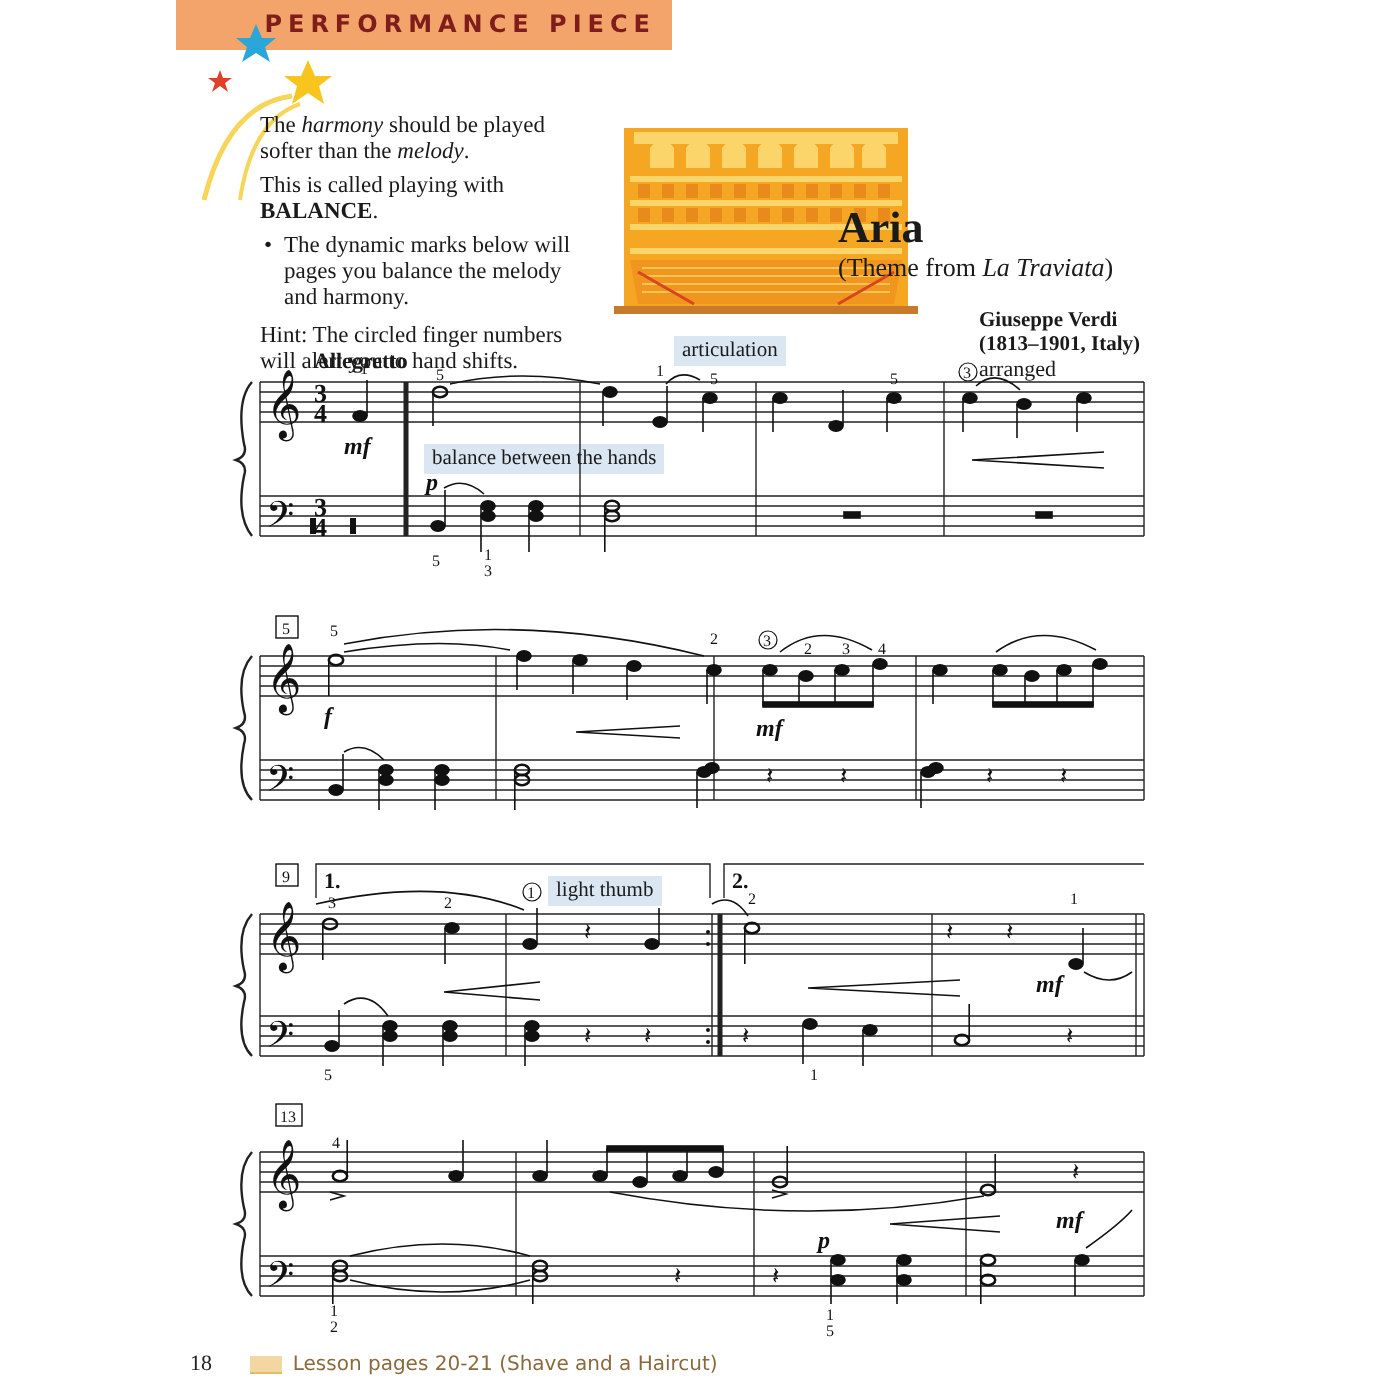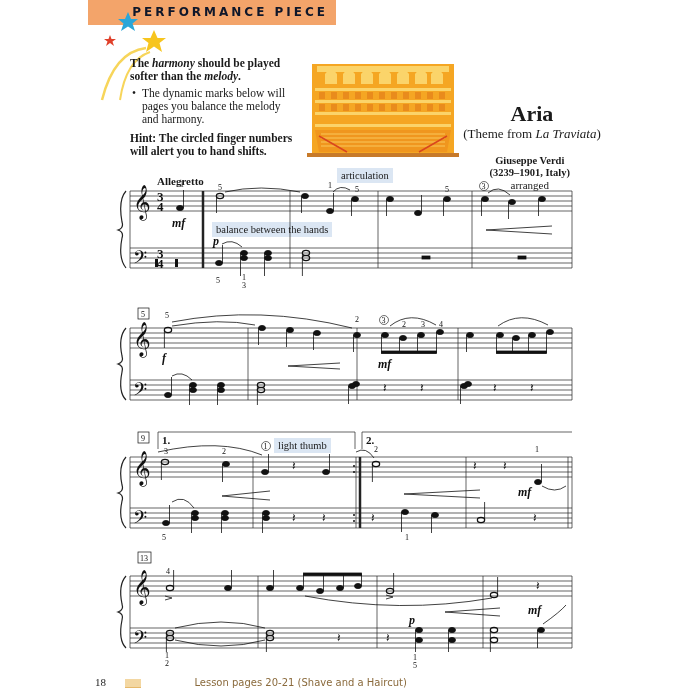--- a/index.html
+++ b/index.html
@@ -1,57 +1,58 @@
 <!DOCTYPE html>
 <html><head>
   <meta charset="utf-8">
   <style>
     html, body { margin: 0; padding: 0; background: #ffffff; }
     body { width: 700px; height: 700px; position: relative; overflow: hidden; font-family: "Liberation Serif", "DejaVu Serif", serif; color: #1a1a1a; }
     .header-band { position: absolute; left: 88px; top: 0; width: 248px; height: 25px; background: #f3a46a; }
-    .header-band span { position: absolute; right: 8px; top: 5px; font-family: "DejaVu Sans", "Liberation Sans", sans-serif; font-weight: bold; font-size: 12px; letter-spacing: 3px; color: #0f172a; }
+    .header-band span { position: absolute; right: 8px; top: 5px; font-family: "DejaVu Sans", "Liberation Sans", sans-serif; font-weight: bold; font-size: 12px; letter-spacing: 3px; color: #7f1d1d; }
     .stars { position: absolute; left: 92px; top: 8px; width: 80px; height: 100px; }
     .intro { position: absolute; left: 130px; top: 57px; width: 165px; font-size: 11.5px; line-height: 13px; }
-    .intro p { margin: 0 0 4px 0; font-weight: bold; }
+    .intro p { margin: 0 0 4px 0; }
     .intro ul { margin: 0 0 6px 0; padding-left: 12px; }
     .intro li { list-style: none; position: relative; }
     .intro li::before { content: "•"; position: absolute; left: -10px; }
     .theater { position: absolute; left: 307px; top: 62px; width: 152px; height: 98px; }
-    .title { position: absolute; left: 452px; top: 102px; width: 160px; text-align: center; }
+    .title { position: absolute; left: 419px; top: 102px; width: 160px; }
     .title .main { font-size: 22px; font-weight: bold; line-height: 24px; }
     .title .sub { font-size: 13px; font-weight: normal; }
-    .composer { position: absolute; right: 130px; top: 155px; text-align: center; font-size: 10.5px; line-height: 12px; }
+    .composer { position: absolute; right: 130px; top: 155px; text-align: left; font-size: 10.5px; line-height: 12px; }
     .composer .name, .composer .dates { font-weight: bold; }
     .composer .arr { font-size: 11px; }
     .score { position: absolute; left: 0; top: 0; width: 700px; height: 700px; }
     .callout { position: absolute; background: #dbe6f3; font-size: 10.5px; padding: 1px 4px; line-height: 13px; }
     .tempo { position: absolute; left: 157px; top: 175px; font-size: 11px; font-weight: bold; text-align: center; }
     .footer { position: absolute; left: 95px; top: 676px; font-family: "DejaVu Sans", "Liberation Sans", sans-serif; font-size: 10px; color: #333; }
     .footer .pg { font-family: "Liberation Serif", serif; font-size: 11px; margin-right: 16px; color: #222; }
     .footer .book { display: inline-block; width: 16px; height: 8px; background: #f3d7a2; border-bottom: 1px solid #e6b86a; margin-right: 2px; vertical-align: middle; }
-    .footer .lbl { color: #8a6a3c; margin-left: 48px; }
+    .footer .lbl { color: #8a6a3c; }
     svg text { font-family: "Liberation Serif", serif; }
   </style>
 </head>
 <body>
 
 <div class="header-band">
   <span>PERFORMANCE PIECE</span>
 </div>
 
 <svg class="stars" viewBox="0 0 80 100">
   <path d="M36 4 L39 11 L46 11 L40.5 15.5 L43 23 L36 18.5 L29 23 L31.5 15.5 L26 11 L33 11 Z" fill="#2ba6d8"></path>
   <path d="M18 27 L19.5 31 L24 31 L20.5 33.5 L22 38 L18 35 L14 38 L15.5 33.5 L12 31 L16.5 31 Z" fill="#e0402a"></path>
   <path d="M62 22 L65.5 30 L74 30 L67.5 35 L70 44 L62 38.5 L54 44 L56.5 35 L50 30 L58.5 30 Z" fill="#f7c51e"></path>
   <path d="M54 40 Q22 44 10 92" stroke="#f7d55a" stroke-width="2.5" fill="none"></path>
   <path d="M58 44 Q34 52 28 92" stroke="#f7d55a" stroke-width="2" fill="none"></path>
 </svg>
 
 <div class="intro">
   <p><span>The </span><em>harmony</em><span> should be played softer than the </span><em>melody</em><span>.</span></p>
+  <p><span>This is called playing with </span><strong>BALANCE</strong><span>.</span></p>
   <ul>
       <li>The dynamic marks below will pages you balance the melody and harmony.</li>
     </ul>
   <p>Hint: The circled finger numbers will alert you to hand shifts.</p>
 </div>
 
 <svg class="theater" viewBox="0 0 152 98">
   <rect x="5" y="2" width="142" height="92" fill="#f5a623"></rect>
   <g fill="#fbd46a">
     <path d="M10 4 h132 v6 h-132z"></path>
@@ -96,21 +97,21 @@
   <rect x="0" y="91" width="152" height="4" fill="#c77a2a"></rect>
 </svg>
 
 <div class="title">
   <div class="main">Aria</div>
   <div class="sub"><span>(Theme from </span><em>La Traviata</em><span>)</span></div>
 </div>
 
 <div class="composer">
   <div class="name">Giuseppe Verdi</div>
-  <div class="dates">(3239–1901, Italy)</div>
+  <div class="dates">(1813–1901, Italy)</div>
   <div class="arr">arranged</div>
 </div>
 
 <div class="tempo">Allegretto</div>
 
 <div class="callout" style="left:337px;top:168px;">articulation</div>
 <div class="callout" style="left:212px;top:222px;">balance between the hands</div>
 <div class="callout" style="left:274px;top:438px;">light thumb</div>
 
 <svg class="score" viewBox="0 0 700 700">

